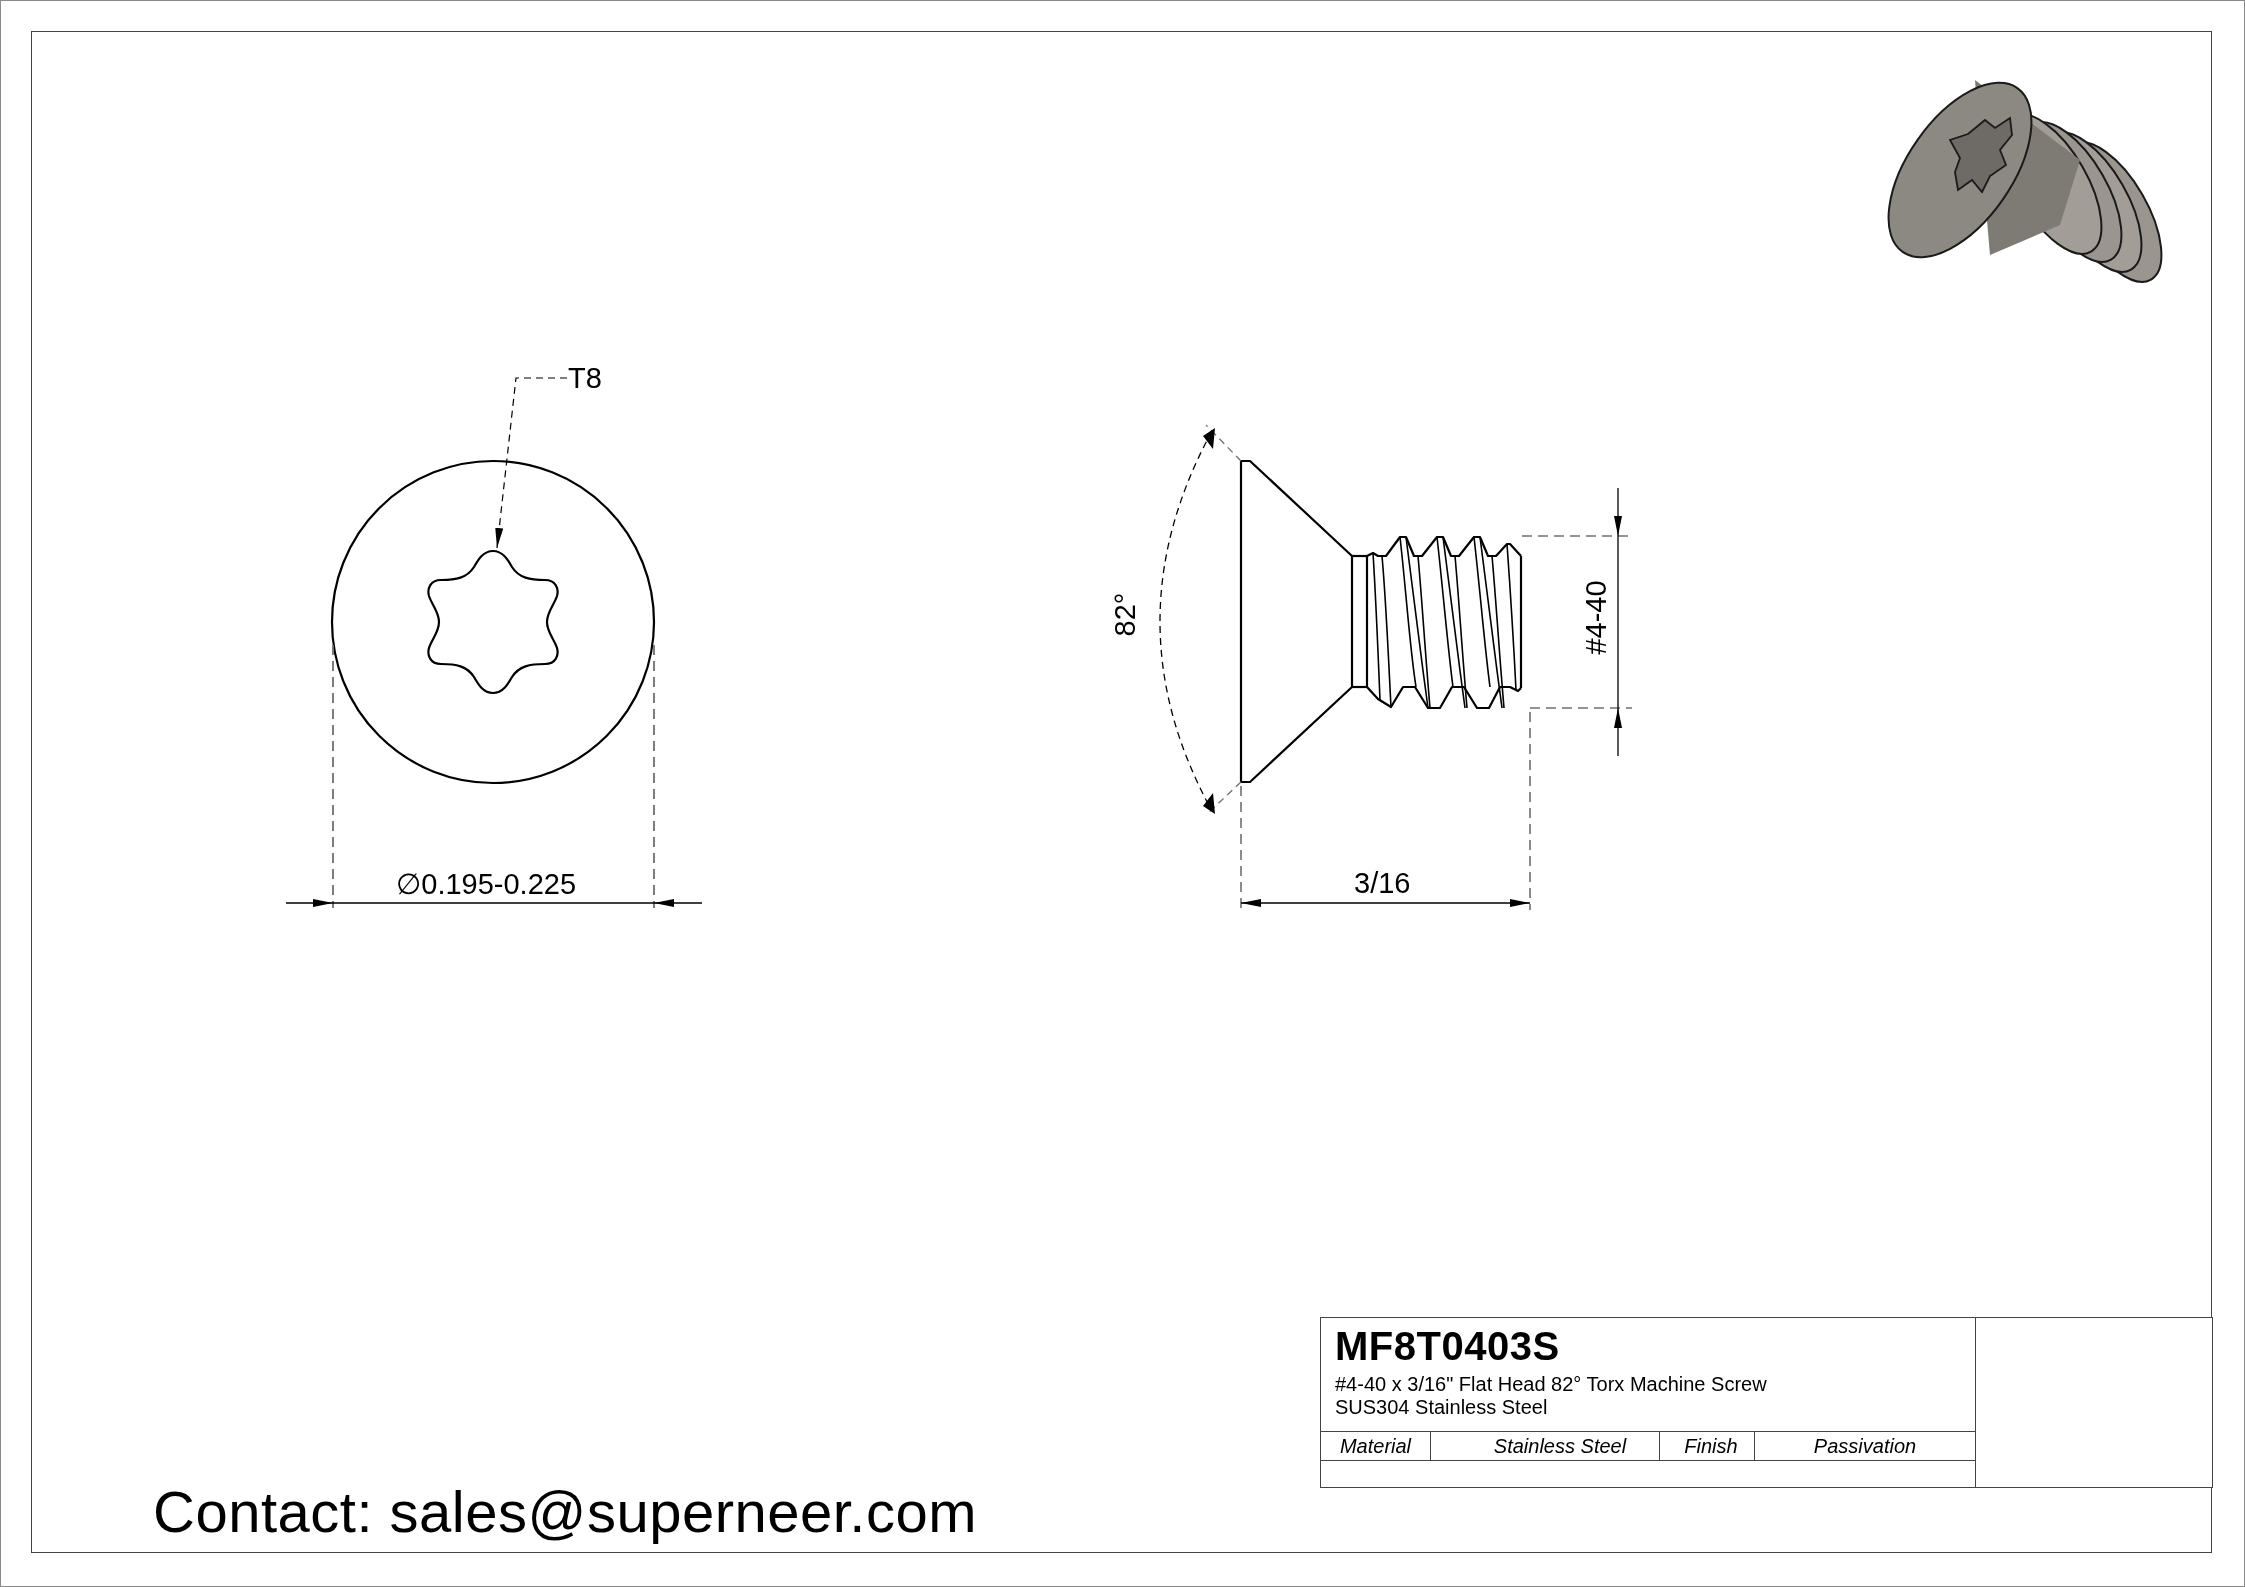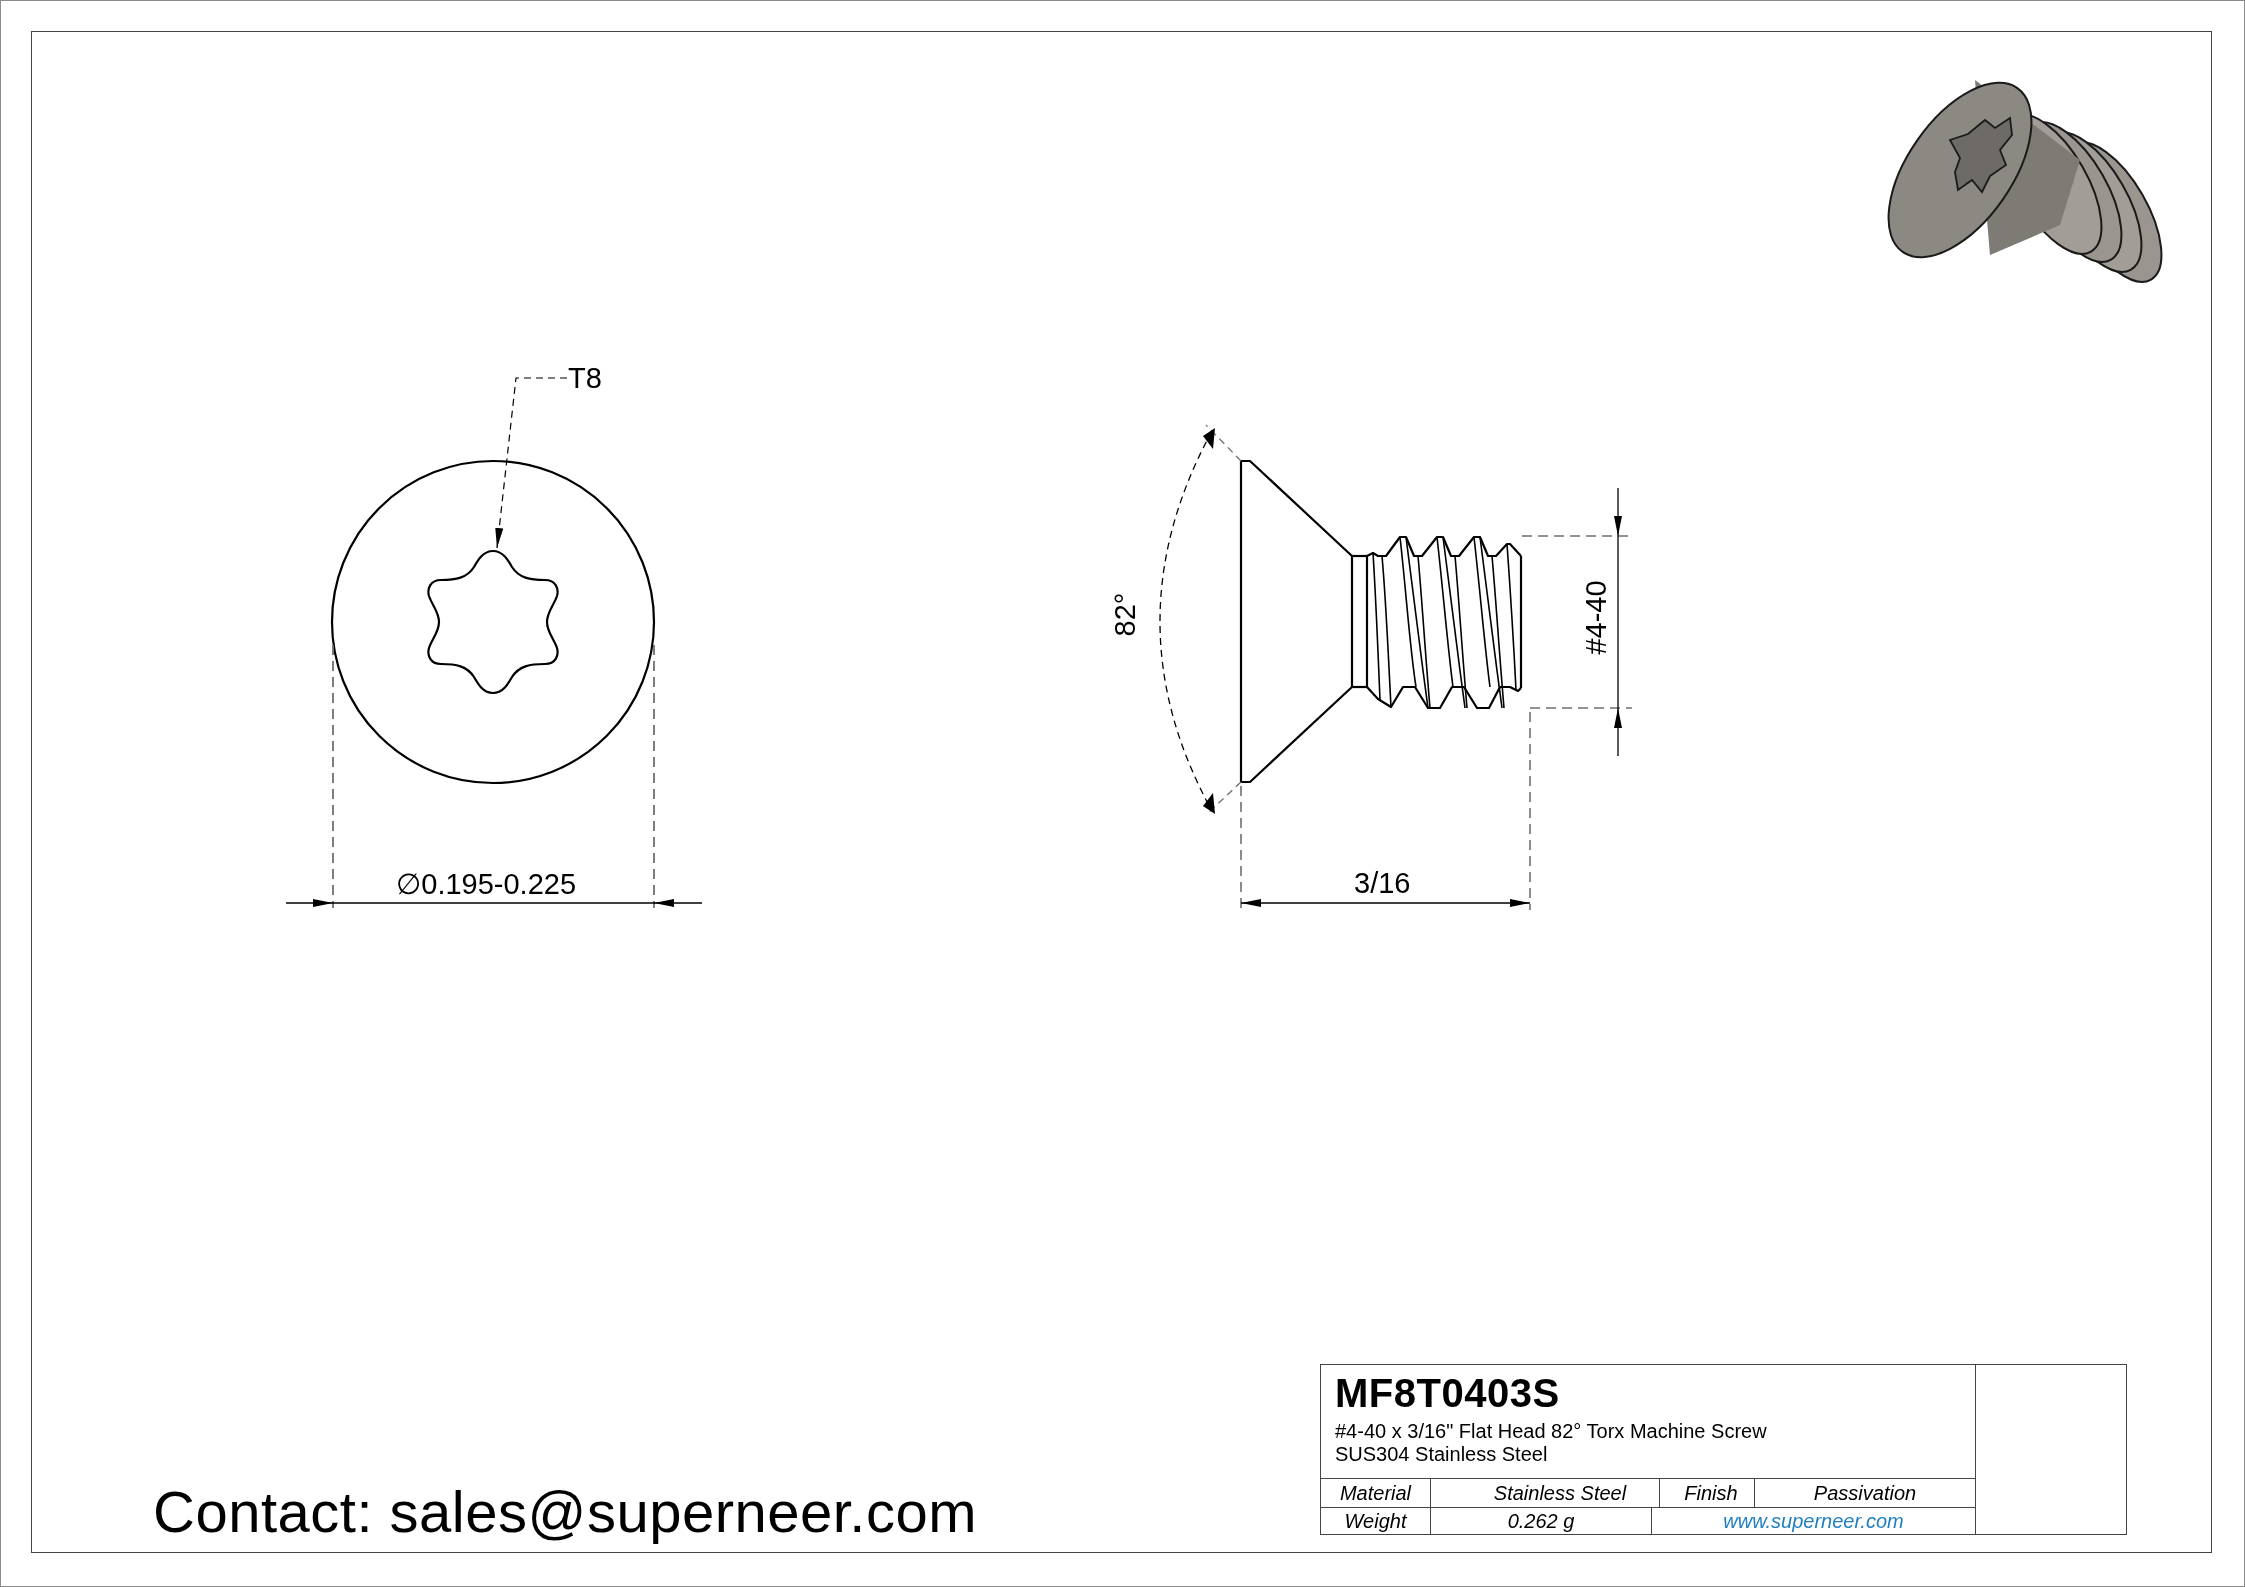--- a/index.html
+++ b/index.html
@@ -4,21 +4,21 @@
 <style>
   html, body { margin: 0; padding: 0; background: #ffffff; }
   body { width: 2245px; height: 1587px; position: relative; overflow: hidden; font-family: "Liberation Sans", sans-serif; color: #000; }
   .page-border { position: absolute; left: 0; top: 0; width: 2243px; height: 1585px; border: 1px solid #8a8a8a; }
   .frame { position: absolute; left: 31px; top: 31px; width: 2181px; height: 1522px; border: 1.5px solid #444; box-sizing: border-box; }
   svg.drawing { position: absolute; left: 0; top: 0; }
   .dim-text { position: absolute; font-size: 29px; white-space: nowrap; line-height: 1; }
   .rot { transform-origin: center center; }
   .contact { position: absolute; left: 153px; top: 1478px; font-family: Liberation Sans, sans-serif; font-size: 58px; letter-spacing: 0.5px; white-space: nowrap; }
 
-  .title-block { position: absolute; left: 1320px; top: 1364px; width: 807px; height: 171px; border: 1.5px solid #444; box-sizing: border-box; background: #fff; }
+  .title-block { position: absolute; left: 1320px; top: 1317px; width: 893px; height: 171px; border: 1.5px solid #444; box-sizing: border-box; background: #fff; }
   .tb-left { position: absolute; left: 0; top: 0; width: 655px; height: 100%; border-right: 1.5px solid #444; box-sizing: border-box; }
   .part-no { position: absolute; left: 14px; top: 6px; font-size: 40px; font-weight: bold; letter-spacing: 0.5px; }
   .desc-1 { position: absolute; left: 14px; top: 55px; font-size: 20px; }
   .desc-2 { position: absolute; left: 14px; top: 78px; font-size: 20px; }
   .tb-table { position: absolute; left: 0; top: 113px; width: 654px; height: 56px; border-top: 1.5px solid #444; }
   .tb-row { position: absolute; left: 0; width: 100%; height: 28px; font-style: italic; }
   .tb-row.r1 { top: 0; border-bottom: 1.5px solid #444; }
   .tb-row.r2 { top: 28px; }
   .cell { position: absolute; top: 0; height: 28px; line-height: 28px; text-align: center; font-size: 20px; box-sizing: border-box; }
   .cell.bl { border-left: 1.5px solid #444; }
@@ -150,20 +150,15 @@
     <div class="part-no">MF8T0403S</div>
     <div class="desc-1">#4-40 x 3/16" Flat Head 82° Torx Machine Screw</div>
     <div class="desc-2">SUS304 Stainless Steel</div>
     <div class="tb-table">
       <div class="tb-row r1">
         <div class="cell" style="left:0; width:109px;">Material</div>
         <div class="cell bl" style="left:109px; width:221px;padding-left:38px;">Stainless Steel</div>
         <div class="cell bl" style="left:330px; width:103px;margin-left:8px;">Finish</div>
         <div class="cell bl" style="left:433px; width:221px;">Passivation</div>
       </div>
-      <div class="tb-row r2">
-        <div class="cell" style="left:0; width:109px;">Weight</div>
-        <div class="cell bl" style="left:109px; width:221px;">0.262 g</div>
-        <div class="cell bl link" style="left:330px; width:324px;">www.superneer.com</div>
-      </div>
     </div>
   </div>
 </div>
 
 </body></html>

